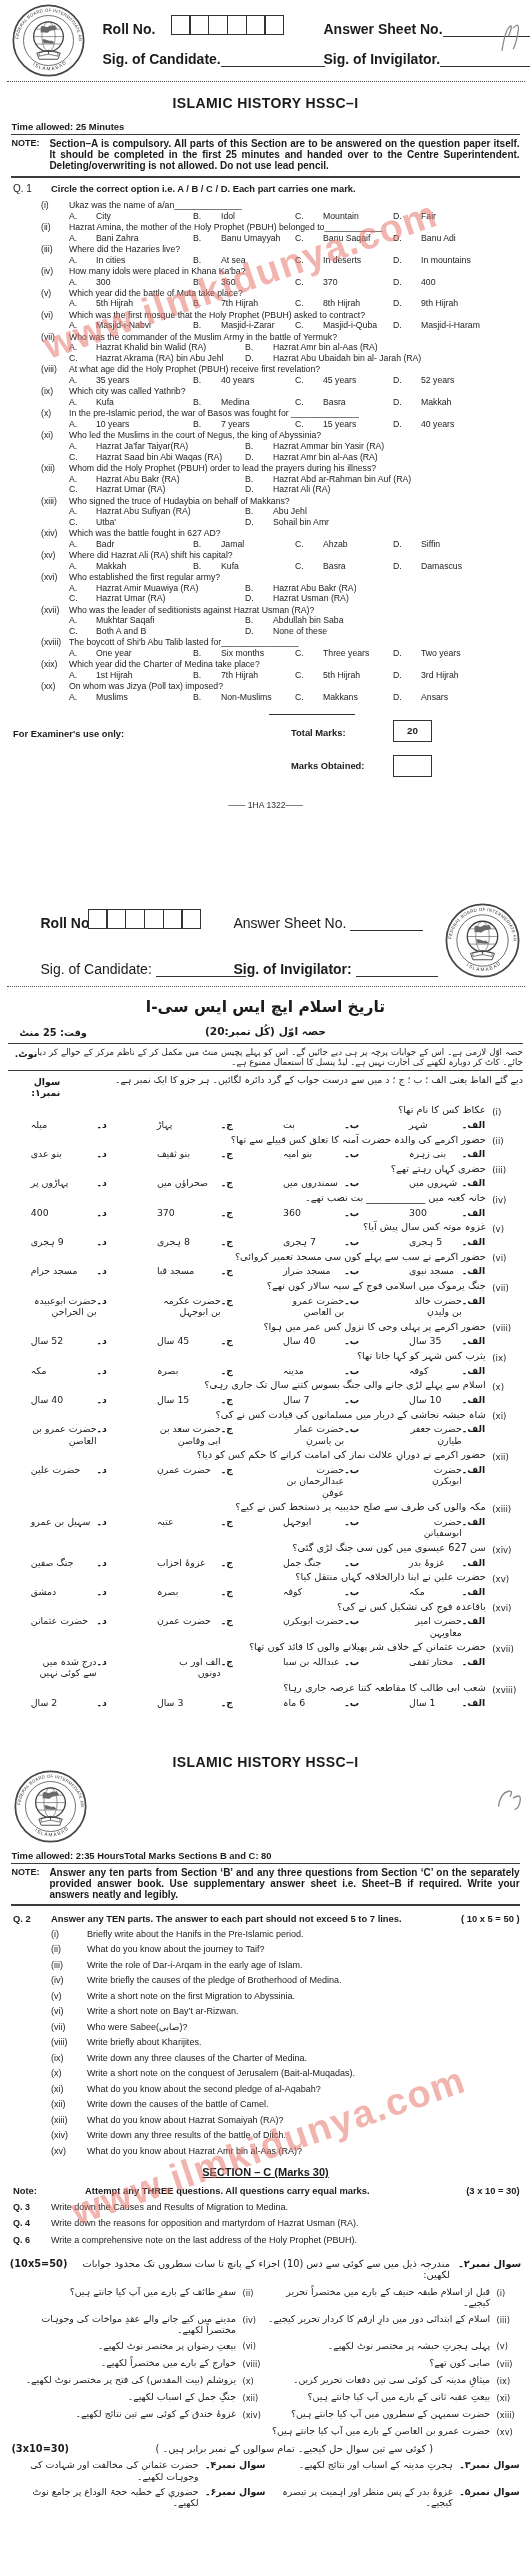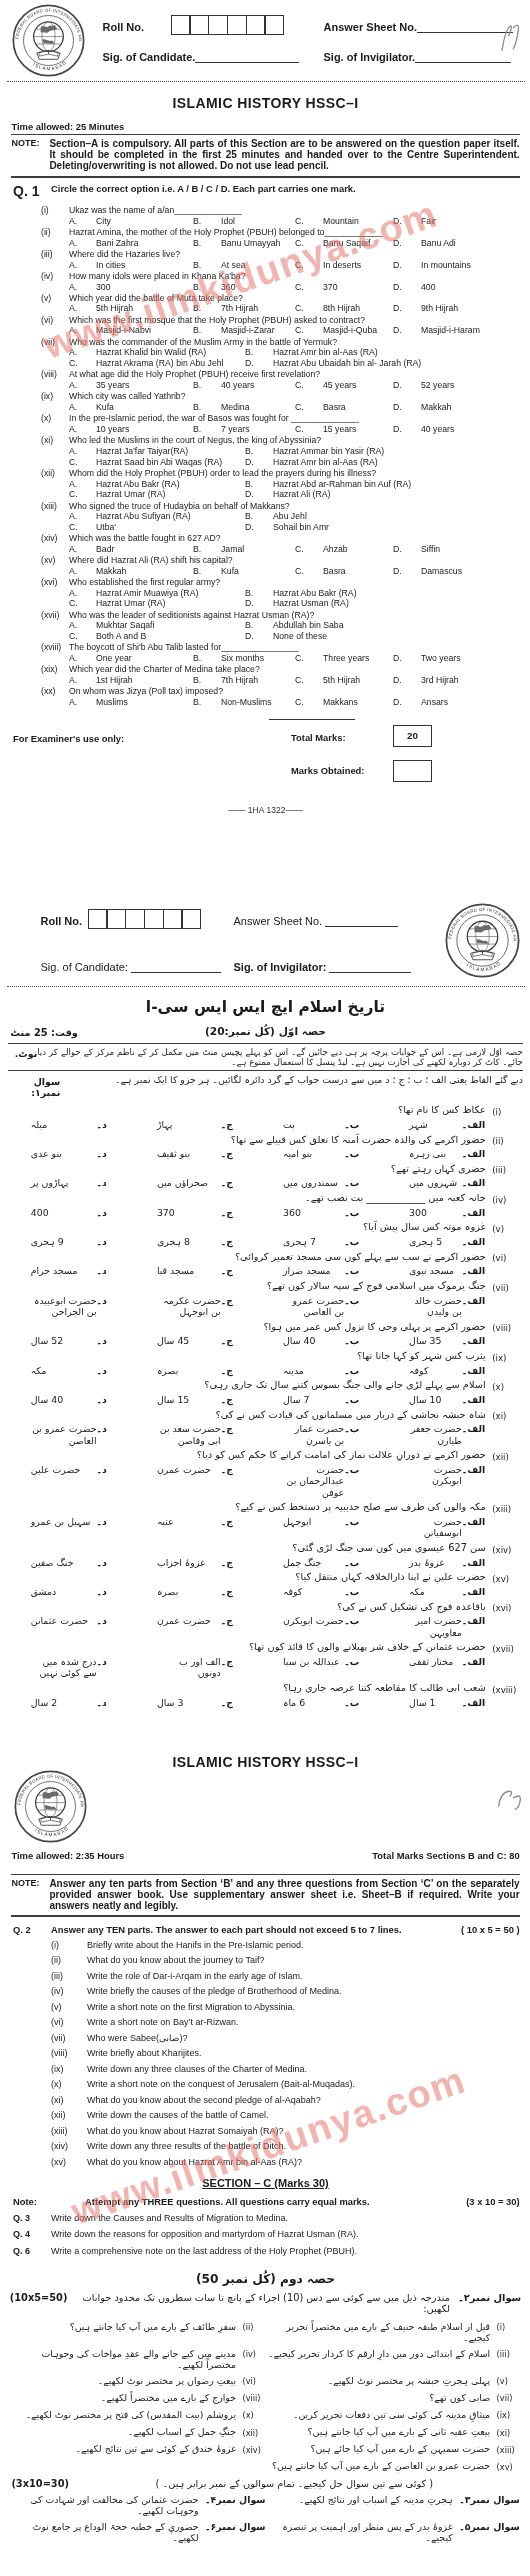--- a/index.html
+++ b/index.html
@@ -13,35 +13,35 @@
   
   .wm{position:absolute;white-space:nowrap;font-weight:bold;font-size:38px;letter-spacing:1.6px;
       color:rgba(231,118,108,.55);pointer-events:none;z-index:5}
   #p1 .wm{top:326px;left:45px;transform:rotate(-19deg);transform-origin:left center}
   #p3 .wm{top:477px;left:73px;transform:rotate(-19deg);transform-origin:left center}
   
   .hdr1{position:relative;height:82px;margin:0 6.5px;border-bottom:1.6px dotted #4a4a4a}
   .hdr2{position:relative;height:163px;margin:0 6.5px;border-bottom:1.6px dotted #4a4a4a}
   .hdr3{position:relative;height:96px}
   .logo{position:absolute}
-  .lbl{font-size:11px;font-weight:bold;white-space:nowrap}
+  .lbl{font-size:14px;font-weight:bold;white-space:nowrap}
   .fill-line{display:inline-block;border-bottom:0.8px solid #333;height:9px;vertical-align:bottom}
   .boxes{position:absolute;display:flex}
   .boxes .bx{width:19.6px;height:20.4px;border:0.8px solid #333;margin-left:-0.8px;background:#fff}
   .squig{position:absolute;z-index:2}
   
   .title{text-align:center;font-size:14px;font-weight:bold;letter-spacing:0.4px;margin-top:13px}
   .sec-head{text-align:center;font-size:11px;font-weight:bold;text-decoration:underline;margin-top:9.8px}
   .time-row{display:flex;justify-content:space-between;font-size:9.4px;font-weight:bold;
             margin:9.8px 11.4px 0 11.4px;padding-bottom:2.4px;border-bottom:1.6px solid #3c3c3c}
   .note-row{display:flex;margin:3.3px 11.4px 0 11.4px;padding-bottom:4.1px;border-bottom:2px solid #3c3c3c}
   .note-row .nl{width:38px;font-size:9px;font-weight:bold;flex:none}
   .note-row .nt{font-size:10px;font-weight:bold;text-align:justify}
   .q1row{display:flex;margin:5.7px 11.4px 0 13px}
-  .q1row .qn{width:38px;font-size:14px;font-weight:bold;flex:none}
+  .q1row .qn{width:38px;font-size:10px;font-weight:normal;flex:none}
   .q1row .qi{font-size:9.4px;font-weight:bold}
   .qlist{margin-top:5.7px;font-size:8.7px}
   .eq{margin-bottom:0.8px}
   .eq-q{position:relative;height:10.6px}
   .eq-q .num{position:absolute;left:41px;white-space:nowrap}
   .eq-q .txt{position:absolute;left:69px;white-space:nowrap}
   .optrow{position:relative;height:10.6px}
   .optrow span{position:absolute;white-space:nowrap}
   .l0{left:69px}.t0{left:96px}
   .l1{left:193px}.t1{left:221px}
@@ -56,41 +56,41 @@
   .exam1 .tm{position:absolute;left:291px;top:13px;font-weight:bold}
   .exam1 .mo{position:absolute;left:291px;top:46px;font-weight:bold}
   .mbox{position:absolute;width:39px;height:22px;border:1.2px solid #333;text-align:center;
         font-size:9.8px;font-weight:bold;line-height:20.4px;background:#fff}
   .exam1 .b1{left:393px;top:6.5px}
   .exam1 .b2{left:393px;top:41px}
   .footer{ text-align:center;font-size:8.6px;color:#333;margin-top:8.2px}
   
   .utitle{text-align:center;font-size:15.5px;font-weight:bold;margin-top:11.4px}
   .utime{position:relative;height:19.6px;margin:8.2px 8.2px 0 8.2px;border-bottom:1.6px solid #3c3c3c;font-size:9.8px;font-weight:bold}
-  .utime .tl{position:absolute;left:2px;top:2.4px}
+  .utime .tl{position:absolute;left:11px;top:2.4px}
   .utime .tc{position:absolute;left:0;right:0;text-align:center;top:0.8px;font-size:10.6px}
   .unote{display:flex;margin:2.4px 8.2px 0 8.2px;padding-bottom:3.3px;border-bottom:1.6px solid #3c3c3c}
   .unote .nl{width:29px;flex:none;font-size:9.4px;font-weight:bold;padding-top:1.6px}
   .unote .nt{flex:1;font-size:8.6px;text-align:justify}
   .uqrow{display:flex;margin:3.3px 8.2px 0 8.2px}
   .uqrow .nl{width:52px;flex:none;font-size:9.4px;font-weight:bold;padding-top:1.6px}
   .uqrow .nt{flex:1;font-size:9.4px;text-align:right}
   .ulist{margin:6.5px 9.8px 0 9.8px}
   .uq{margin-bottom:2.4px}
   .uq-q{display:flex;gap:6.5px;font-size:9.8px;line-height:12.2px}
   .unum{min-width:29px;direction:ltr;unicode-bidi:isolate;font-size:8.6px;padding-top:1.6px}
   .uqt{white-space:nowrap}
   .uq-opts{display:flex;margin:0.8px 0 3.3px 0;font-size:9.4px;line-height:11.4px}
   .ucell{flex:1;display:flex;justify-content:space-between;padding-left:21px;margin-right:29px}
   .ucell:first-child{margin-right:36px}
   .uq-inline{display:flex;gap:4.9px;font-size:9.4px;line-height:13px;align-items:baseline}
   .uol{font-weight:bold}
   
-  .time3{display:flex;justify-content:space-between;font-size:9.4px;font-weight:bold;
-         margin:0 11.4px;padding-bottom:13px;border-bottom:1.6px solid #3c3c3c}
+  .time3{display:flex;font-size:9.4px;font-weight:bold;
+         margin:0 11.4px;padding-bottom:2px;border-bottom:1.6px solid #3c3c3c}
   .blist{margin-top:4.9px;font-size:9px}
   .bpart{position:relative;height:15.5px}
   .bpart .num{position:absolute;left:51px}
   .bpart .txt{position:absolute;left:87px;white-space:nowrap}
   .q2row{display:flex;margin:6.5px 11.4px 0 13px;font-size:9.4px;font-weight:bold}
   .q2row .qn{width:38px;flex:none}
   .q2row .mk{margin-left:auto;white-space:nowrap}
   .cnote{display:flex;margin:6.5px 11.4px 0 13px;font-size:9.4px;font-weight:bold}
   .cnote .nl{width:72px;flex:none}
   .cnote .mk{margin-left:auto}
@@ -1110,21 +1110,20 @@
       <div class="ess">
         <span class="num">Q. 4</span>
         <span class="txt">Write down the reasons for opposition and martyrdom of Hazrat Usman (RA).</span>
       </div>
       <div class="ess">
         <span class="num">Q. 6</span>
         <span class="txt">Write a comprehensive note on the last address of the Holy Prophet (PBUH).</span>
       </div>
     </div>
 
-  <div class="uhead urdu">حصہ دوم (کُل نمبر 50)</div>
   <div class="uq2 urdu">
     <span class="ql">سوال نمبر۲۔</span>
     <span class="qt">مندرجہ ذیل میں سے کوئی سے دس (10) اجزاء کے پانچ تا سات سطروں تک محدود جوابات لکھیں:</span>
     <span class="mk ltr">(10x5=50)</span>
   </div>
   <div class="ugrid">
       <div class="upart urdu">
         <span class="unum2">(i)</span>
         <span class="utxt">قبل از اسلام طبقہ حنیف کے بارے میں مختصراً تحریر کیجیے۔</span>
       </div>
@@ -1167,21 +1166,21 @@
       <div class="upart urdu">
         <span class="unum2">(xi)</span>
         <span class="utxt">بیعتِ عقبہ ثانی کے بارے میں آپ کیا جانتے ہیں؟</span>
       </div>
       <div class="upart urdu">
         <span class="unum2">(xii)</span>
         <span class="utxt">جنگِ جمل کے اسباب لکھیے۔</span>
       </div>
       <div class="upart urdu">
         <span class="unum2">(xiii)</span>
-        <span class="utxt">حضرت سمیہڹ کے بارے میں آپ کیا جائے ہیں؟</span>
+        <span class="utxt">حضرت سمیہڹ کے سطروں میں آپ کیا جانتے ہیں؟</span>
       </div>
       <div class="upart urdu">
         <span class="unum2">(xiv)</span>
         <span class="utxt">غزوۂ خندق کے کوئی سے تین نتائج لکھیے۔</span>
       </div>
       <div class="upart urdu">
         <span class="unum2">(xv)</span>
         <span class="utxt">حضرت عمرو بن العاصڹ کے بارے میں آپ کیا جانتے ہیں؟</span>
       </div>
     </div>

